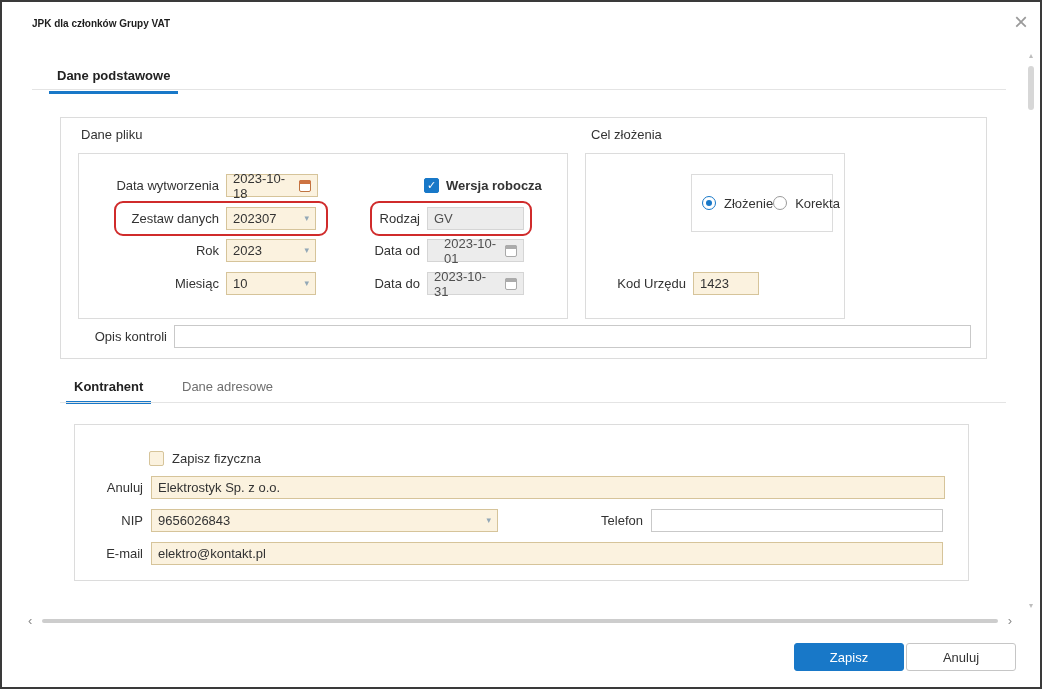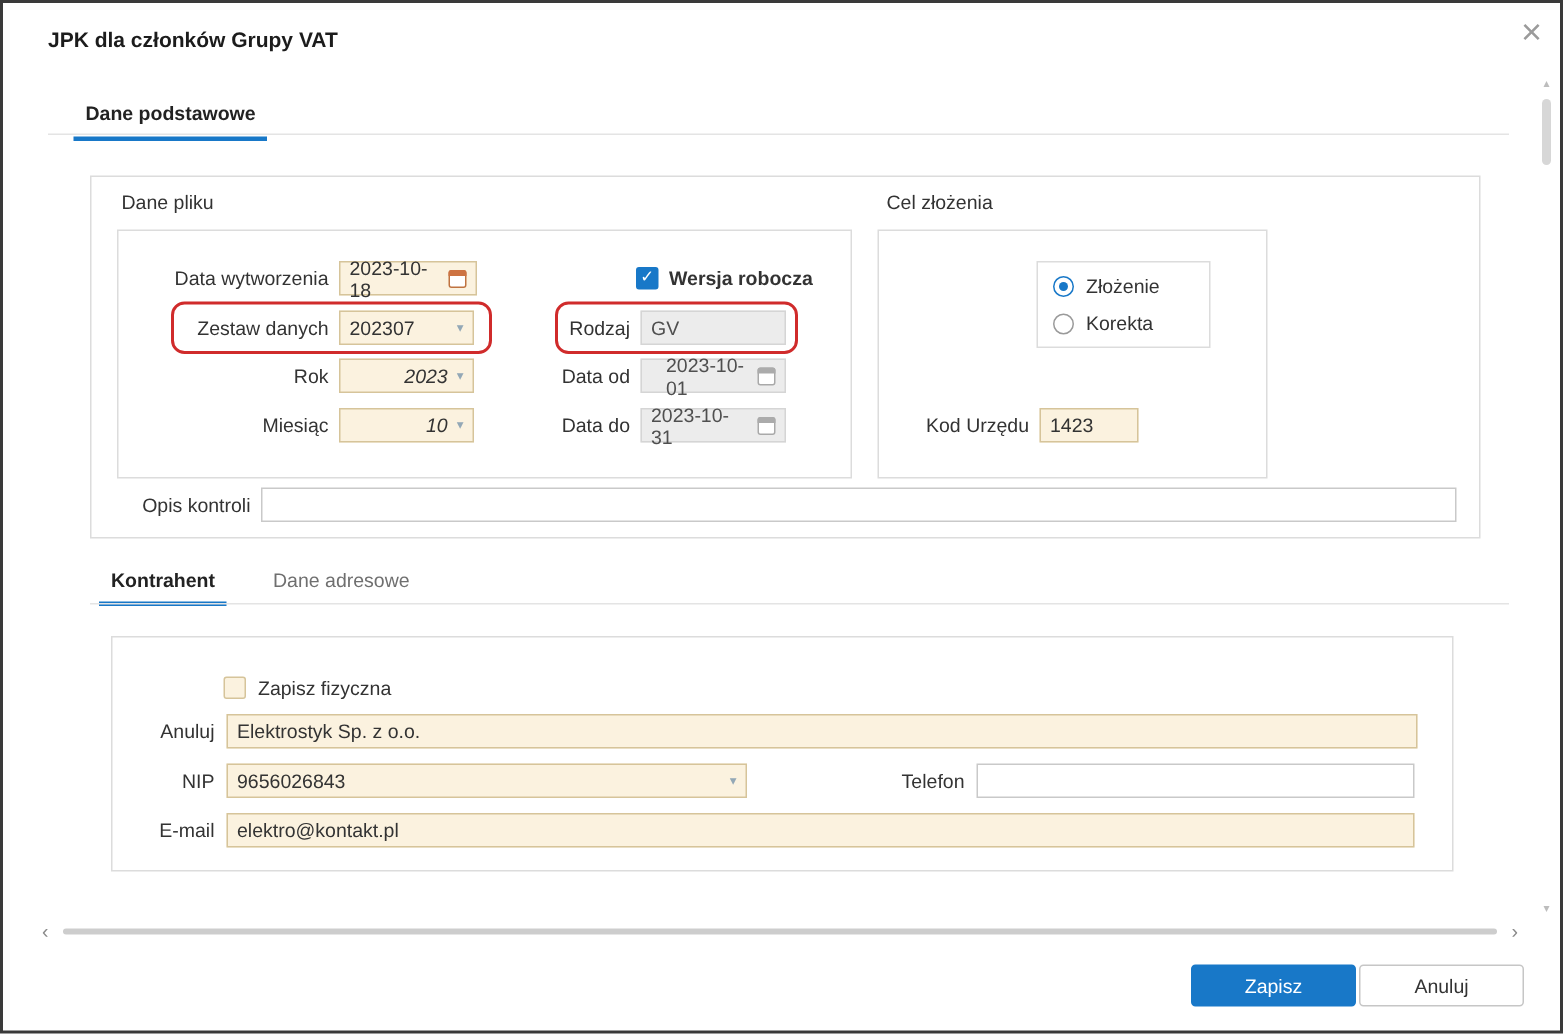--- a/index.html
+++ b/index.html
@@ -4,21 +4,21 @@
 <style>
   :root{
     --accent:#1878c8; --highlight:#d02b2b; --cream-bg:#fbf2df; --cream-border:#d6c49a;
     --disabled-bg:#ececec; --disabled-border:#d5d5d5; --panel-border:#dcdcdc;
     --input-border:#c9c9c9; --text:#333333; --muted:#8a8a8a;
   }
   *{box-sizing:border-box;}
   body{margin:0;background:#fff;font-family:"Liberation Sans","DejaVu Sans",sans-serif;}
   .dialog{position:relative;width:1042px;height:689px;background:#fff;border:2px solid #3a3a3a;
           font-size:13px;color:var(--text);overflow:hidden;}
-  .dlg-title{position:absolute;left:30px;top:16px;font-weight:700;font-size:14px;color:#1c1c1c;}
+  .dlg-title{position:absolute;left:30px;top:16px;font-weight:700;font-size:10px;color:#1c1c1c;}
   .dlg-close{position:absolute;right:12px;top:8px;font-size:24px;color:#9b9b9b;cursor:pointer;line-height:1;}
   .tab-main{position:absolute;left:47px;top:66px;font-weight:700;color:#222;padding:0 8px 8px 8px;
             border-bottom:3px solid var(--accent);}
   .tabline{position:absolute;left:30px;right:34px;top:87px;height:1px;background:#e4e4e4;}
 
   .panel1{position:absolute;left:58px;top:115px;width:927px;height:242px;border:1px solid var(--panel-border);}
   .legend{position:absolute;font-size:13px;color:#333;}
   .lbl-dane-pliku{left:20px;top:9px;}
   .lbl-cel{left:530px;top:9px;}
   .inner-left{position:absolute;left:17px;top:35px;width:490px;height:166px;border:1px solid var(--panel-border);}
@@ -27,36 +27,36 @@
   .frow{position:absolute;display:flex;align-items:center;gap:7px;height:23px;}
   .flabel{display:inline-block;text-align:right;color:#333;white-space:nowrap;}
   .wA{width:130px;} .wB{width:58px;} .wK{width:90px;} .wO{width:92px;} .wN{width:58px;} .wT{width:50px;}
 
   .inp{height:23px;display:flex;align-items:center;padding:0 6px;border:1px solid var(--input-border);
        background:#fff;color:var(--text);font-size:13px;}
   input.inp{font-family:"Liberation Sans","DejaVu Sans",sans-serif;outline:none;}
   .cream{background:var(--cream-bg);border-color:var(--cream-border);}
   .gray{background:var(--disabled-bg);border-color:var(--disabled-border);color:#4f4f4f;}
   .dd{justify-content:space-between;gap:6px;}
-  .num{justify-content:flex-end;gap:6px;font-style:italic;}
+  .num{justify-content:space-between;gap:6px;}
   .chev{color:#93a8b6;font-size:9px;line-height:1;}
   .cal{width:12px;height:12px;border:1px solid #bf7340;border-radius:2px;position:relative;background:#fff;flex:0 0 auto;}
   .cal::before{content:"";position:absolute;left:-1px;right:-1px;top:-1px;height:4px;background:#cd7342;border-radius:2px 2px 0 0;}
   .cal.dim{border-color:#a9a9a9;} .cal.dim::before{background:#ababab;}
 
   .ring{position:absolute;border:2px solid var(--highlight);border-radius:9px;pointer-events:none;}
   .ring1{left:35px;top:47px;width:214px;height:35px;}
   .ring2{left:291px;top:47px;width:162px;height:35px;}
 
   .cb{width:15px;height:15px;border-radius:2px;display:flex;align-items:center;justify-content:center;flex:0 0 auto;}
   .cb.checked{background:var(--accent);border:1px solid var(--accent);color:#fff;font-size:11px;line-height:1;}
   .cb.unchecked{background:var(--cream-bg);border:1px solid var(--cream-border);color:transparent;}
 
-  .radiobox{position:absolute;left:105px;top:20px;width:116px;height:58px;border:1px solid var(--panel-border);
-            padding:8px 10px;display:flex;flex-direction:column;justify-content:space-between;}
+  .radiobox{position:absolute;left:105px;top:20px;width:142px;height:58px;border:1px solid var(--panel-border);
+            padding:8px 10px;display:flex;flex-direction:row;justify-content:space-between;}
   .rrow{display:flex;align-items:center;gap:8px;cursor:pointer;}
   .radio{width:14px;height:14px;border-radius:50%;position:relative;flex:0 0 auto;background:#fff;}
   .radio.sel{border:1px solid var(--accent);}
   .radio.sel::after{content:"";position:absolute;inset:3px;background:var(--accent);border-radius:50%;}
   .radio.unsel{border:1px solid #9a9a9a;}
 
   .subtab-active{position:absolute;left:64px;top:377px;font-weight:700;color:#222;padding:0 8px 7px 8px;
                  border-bottom:3px solid var(--accent);}
   .subtab{position:absolute;left:180px;top:377px;color:#6f6f6f;cursor:pointer;}
   .subtabline{position:absolute;left:58px;right:34px;top:400px;height:1px;background:#e4e4e4;}

